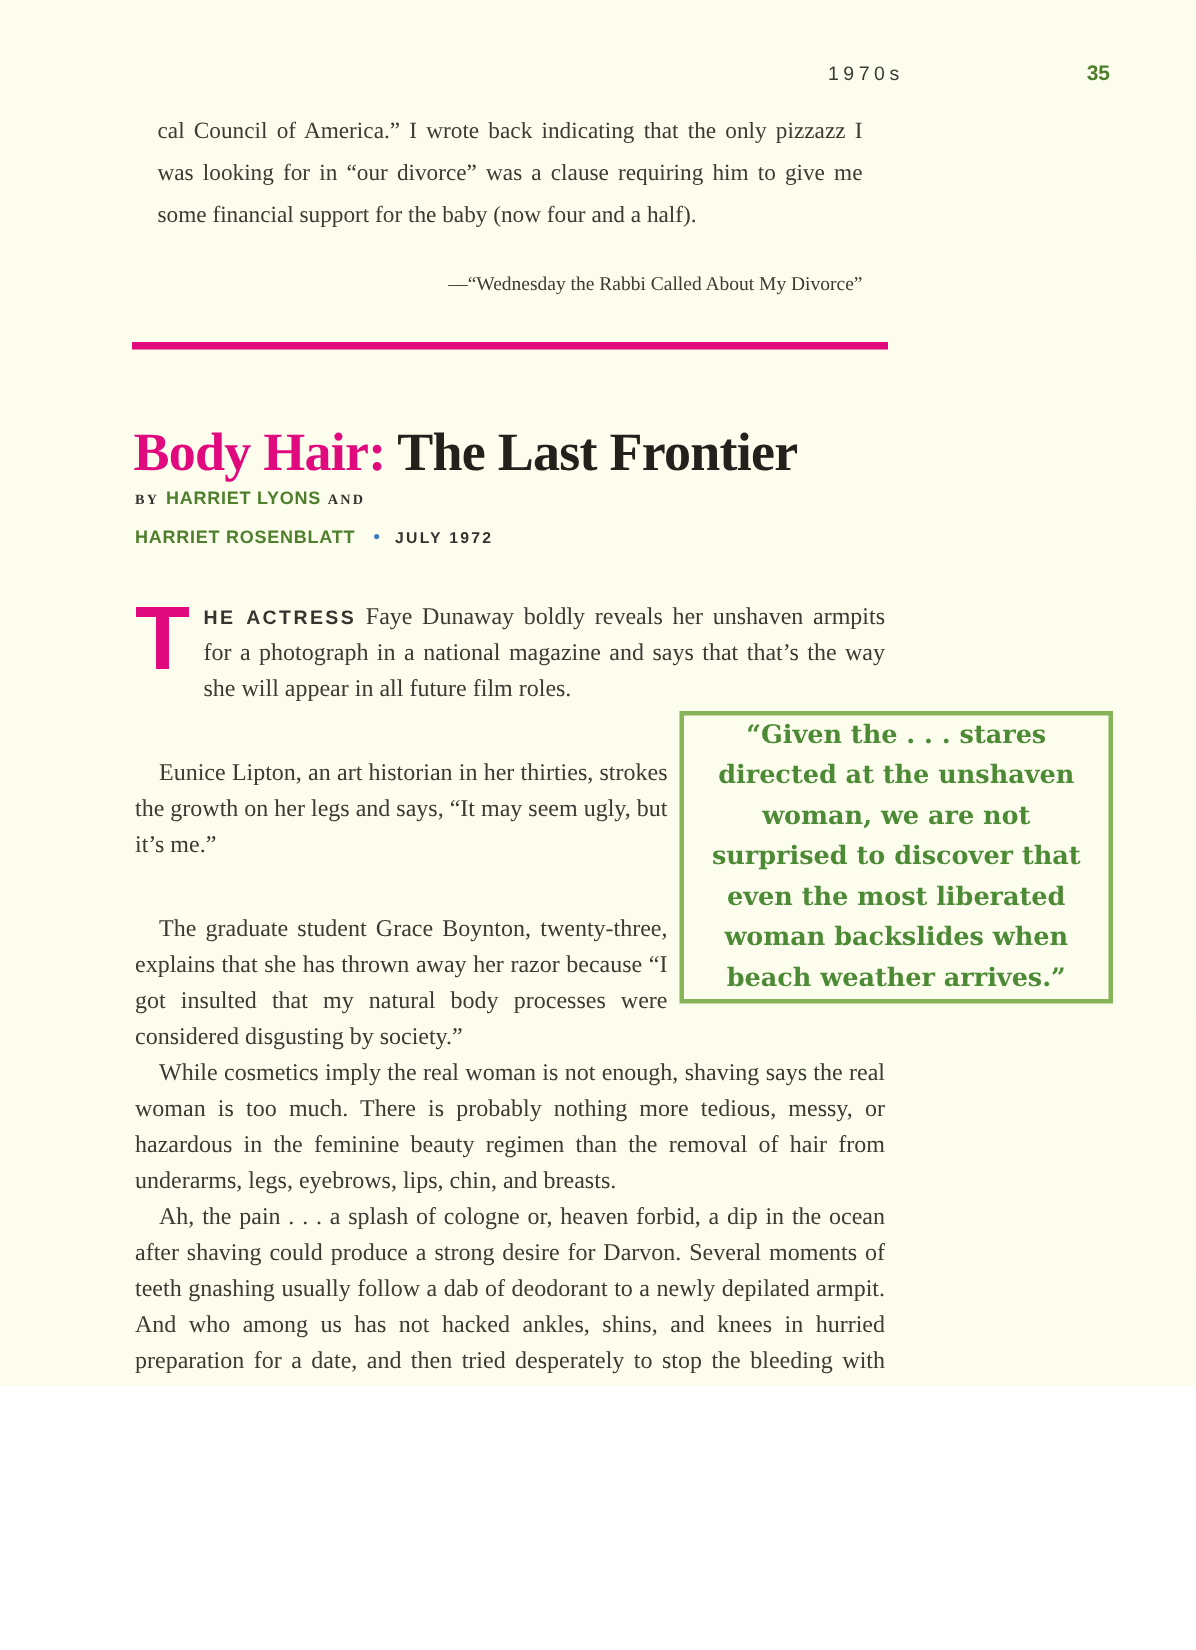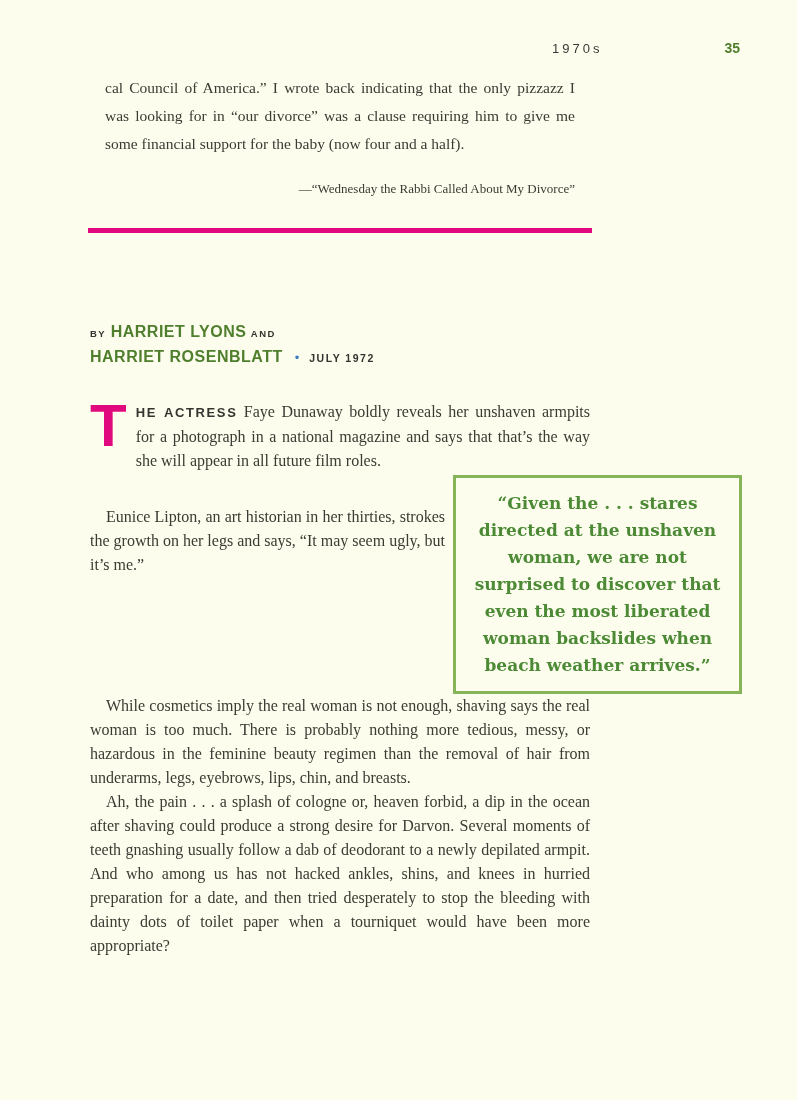--- a/index.html
+++ b/index.html
@@ -1,20 +1,20 @@
 <!DOCTYPE html>
 <html style="--background: #FDFDEE; --magenta: #E00A7E; --green: #4F7F2D; --bullet-blue: #3E7CC0; --pull-quote-border: #85B459; --pull-quote-text: #4C8A35; --body-text: #3B3A33;"><head>
 <meta charset="utf-8">
 <style>
   html, body { margin: 0; padding: 0; }
   body { background: #ffffff; }
   .page {
     position: relative;
     width: 797px;
-    height: 1100px;
+    height: 924px;
     background: var(--background, #FDFDEE);
     overflow: hidden;
     font-family: "Liberation Serif", serif;
     color: var(--body-text, #3B3A33);
   }
 
   
   .running-head {
     position: absolute;
     top: 40px; left: 90px; width: 650px;
@@ -54,24 +54,24 @@
   }
   .title-accent { color: var(--magenta, #E00A7E); }
   .title-rest { color: #23211C; }
 
   
   .byline {
     position: absolute; top: 320px; left: 90px; width: 560px;
     font-family: "Liberation Sans", sans-serif; line-height: 23px;
   }
   .byline .small-label {
-    font-size: 9.5px; font-weight: bold; letter-spacing: 1.5px; color: #33322E;
+    font-size: 9.5px; font-weight: bold; letter-spacing: 1.5px; color: #33322E; font-family: Liberation Serif, serif;
   }
   .byline .author {
-    font-size: 16px; font-weight: bold; letter-spacing: 0.5px;
+    font-size: 12px; font-weight: bold; letter-spacing: 0.5px;
     color: var(--green, #4F7F2D);
   }
   .byline .bullet {
     color: var(--bullet-blue, #3E7CC0); font-size: 13px; margin: 0 10px 0 12px;
   }
   .byline .date-label {
     font-size: 10.5px; font-weight: bold; letter-spacing: 1.5px; color: #33322E; text-align: right;
   }
 
   
@@ -97,21 +97,21 @@
   .column-row {
     display: flex; align-items: flex-start; margin-top: 0;
   }
   .left-column { width: 355px; }
   .left-column p { text-indent: 16px; margin-top: 32px; }
 
   .pull-quote-box {
     margin-left: auto; margin-top: 2px;
     width: 259px;
     border: 3px solid var(--pull-quote-border, #85B459);
-    padding: 12px 12px;
+    padding: 0 12px;
     text-align: center;
   }
   .pull-quote-text {
     font-family: "DejaVu Serif", serif;
     font-size: 17px; font-weight: bold; line-height: 27px;
     color: var(--pull-quote-text, #4C8A35);
     text-align: center;
   }
 
   .full-paragraphs { width: 500px; }
@@ -129,39 +129,41 @@
 
   <div class="opening-quote">
     <div class="quote-text">cal Council of America.” I wrote back indicating that the only pizzazz I was looking for in “our divorce” was a clause requiring him to give me some financial support for the baby (now four and a half).</div>
     <div class="quote-attribution">
       <div>—“Wednesday the Rabbi Called About My Divorce”</div>
     </div>
   </div>
 
   <div class="section-rule"></div>
 
+  <h1 class="article-title"><span class="title-accent">Body Hair:</span><span class="title-rest"> The Last Frontier</span></h1>
 
   <div class="byline">
     <div>
       <span class="small-label">BY</span>
       <span class="author">HARRIET LYONS</span>
       <span class="small-label">AND</span>
     </div>
     <div>
       <span class="author">HARRIET ROSENBLATT</span><span class="bullet">•</span><span class="date-label">JULY 1972</span>
     </div>
   </div>
 
   <div class="article-body">
 
     <p class="lead"><span class="dropcap">T</span><span class="smallcaps">HE ACTRESS</span><span> Faye Dunaway boldly reveals her unshaven armpits for a photograph in a national magazine and says that that’s the way she will appear in all future film roles.</span></p>
 
     <div class="column-row">
       <div class="left-column">
         <p>Eunice Lipton, an art historian in her thirties, strokes the growth on her legs and says, “It may seem ugly, but it’s me.”</p>
+        <p>The graduate student Grace Boynton, twenty-three, explains that she has thrown away her razor because “I got insulted that my natural body processes were considered disgusting by society.”</p>
       </div>
       <div class="pull-quote-box">
         <div class="pull-quote-text">“Given the . . . stares directed at the unshaven woman, we are not surprised to discover that even the most liberated woman backslides when beach weather arrives.”</div>
       </div>
     </div>
 
     <div class="full-paragraphs">
       <p>While cosmetics imply the real woman is not enough, shaving says the real woman is too much. There is probably nothing more tedious, messy, or hazardous in the feminine beauty regimen than the removal of hair from underarms, legs, eyebrows, lips, chin, and breasts.</p>
       <p>Ah, the pain . . . a splash of cologne or, heaven forbid, a dip in the ocean after shaving could produce a strong desire for Darvon. Several moments of teeth gnashing usually follow a dab of deodorant to a newly depilated armpit. And who among us has not hacked ankles, shins, and knees in hurried preparation for a date, and then tried desperately to stop the bleeding with dainty dots of toilet paper when a tourniquet would have been more appropriate?</p>
     </div>

